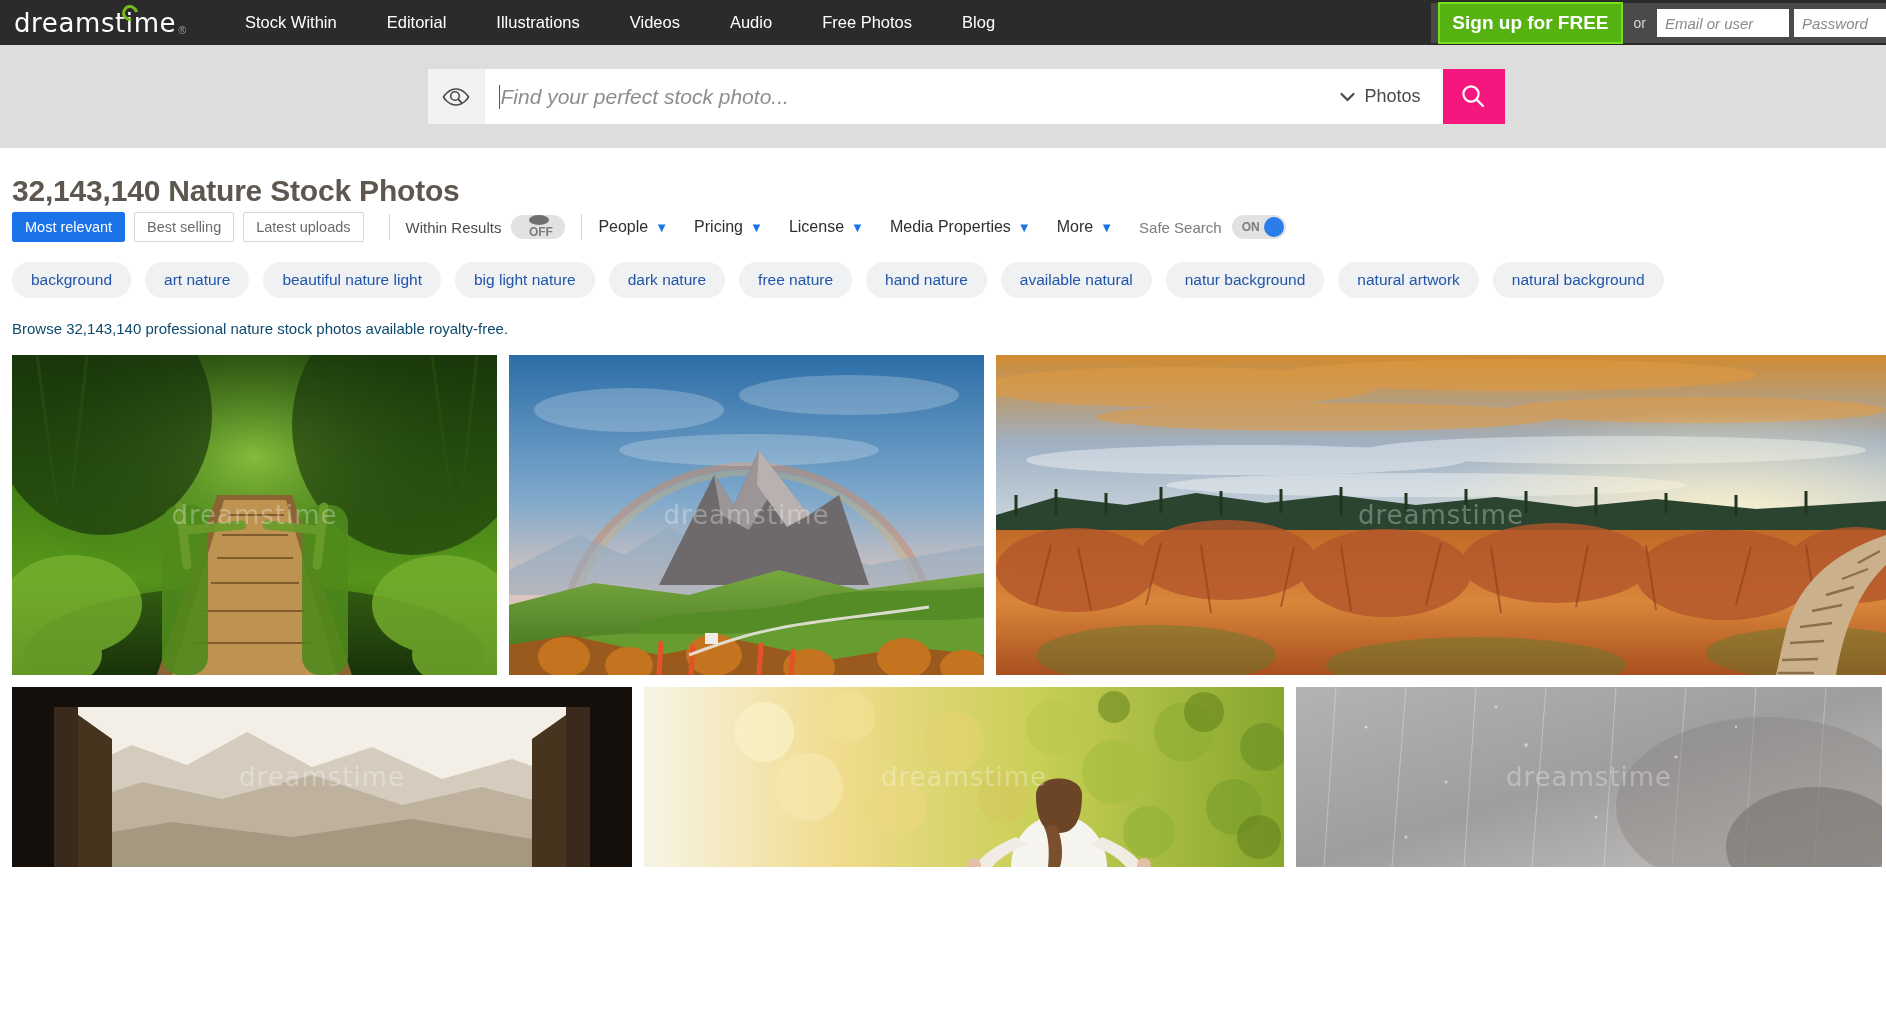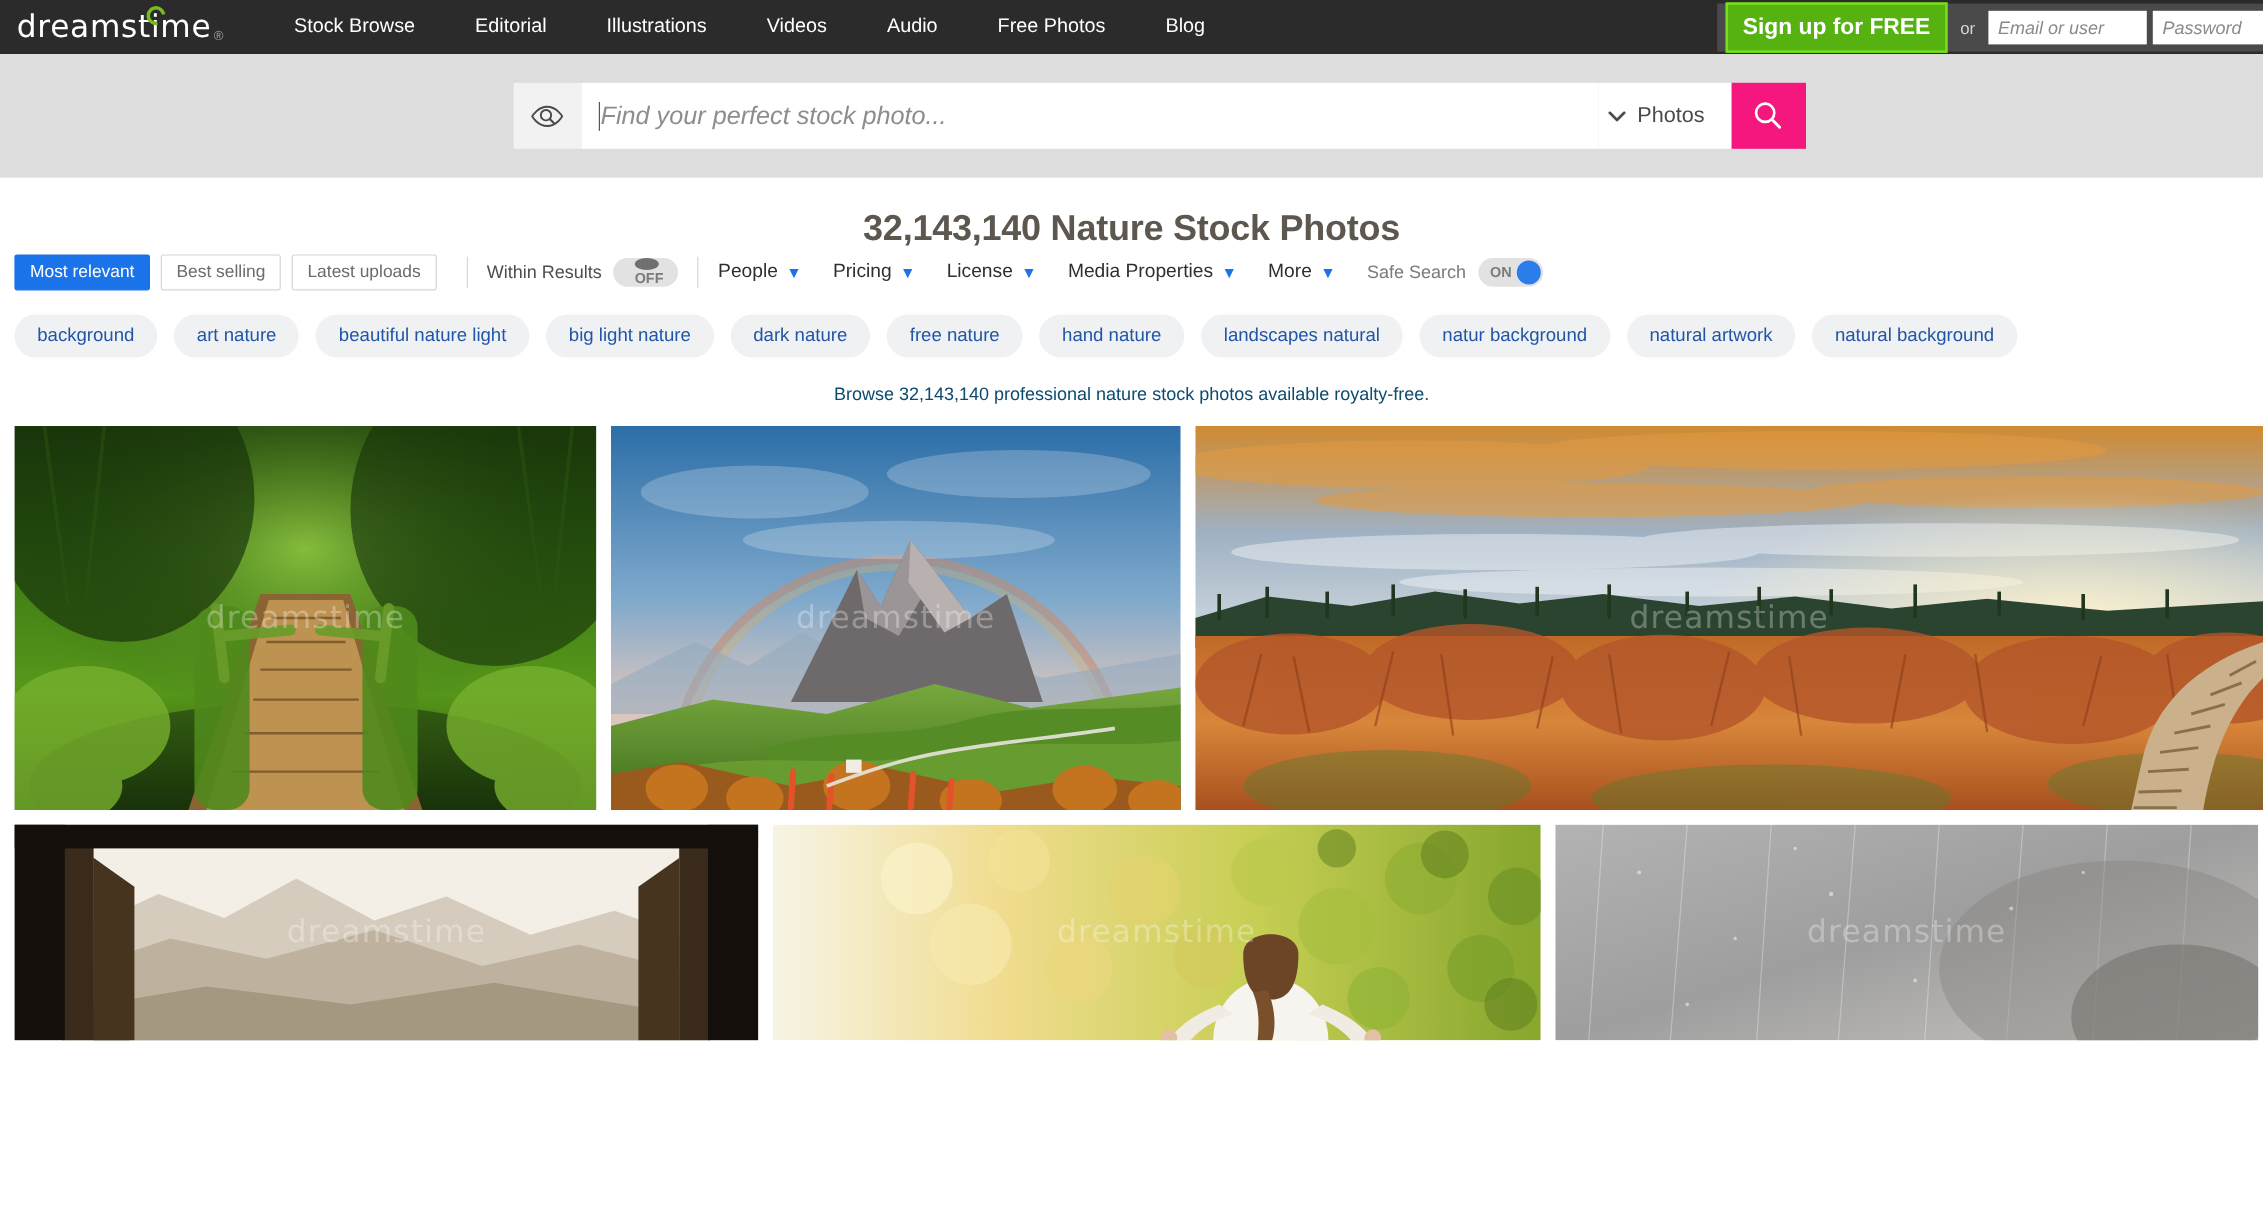--- a/index.html
+++ b/index.html
@@ -152,21 +152,21 @@
   .search-go {
     width: 62px;
     background: #f5167e;
     display: flex;
     align-items: center;
     justify-content: center;
     cursor: pointer;
   }
 
   
-  .results { padding: 0 12px; text-align: center; }
+  .results { padding: 0 12px; }
   .page-title {
     font-size: 30px;
     font-weight: bold;
     color: #5d574f;
     padding: 26px 0 0 0;
     letter-spacing: -0.2px;
   }
 
   .filterbar {
     display: flex;
@@ -279,21 +279,21 @@
 <body>
 
 <div class="topnav">
   <div class="logo">
     <span class="logo-swirl"></span>
     <span class="logo-text">dreamstime</span>
     <span class="logo-reg">®</span>
   </div>
 
   <div class="navlinks">
-    <span class="navlink">Stock Browse</span>
+    <span class="navlink">Stock Within</span>
     <span class="navlink">Editorial</span>
     <span class="navlink">Illustrations</span>
     <span class="navlink">Videos</span>
     <span class="navlink">Audio</span>
     <span class="navlink">Free Photos</span>
     <span class="navlink">Blog</span>
   </div>
 
   <div class="auth">
     <div class="signup-btn">Sign up for FREE</div>
@@ -383,21 +383,21 @@
   </div>
 
   <div class="chips">
     <div class="chip">background</div>
     <div class="chip">art nature</div>
     <div class="chip">beautiful nature light</div>
     <div class="chip">big light nature</div>
     <div class="chip">dark nature</div>
     <div class="chip">free nature</div>
     <div class="chip">hand nature</div>
-    <div class="chip">landscapes natural</div>
+    <div class="chip">available natural</div>
     <div class="chip">natur background</div>
     <div class="chip">natural artwork</div>
     <div class="chip">natural background</div>
   </div>
 
   <div class="browse-line">Browse 32,143,140 professional nature stock photos available royalty-free.</div>
 
   <div class="grid">
 
     <div class="grid-row">

